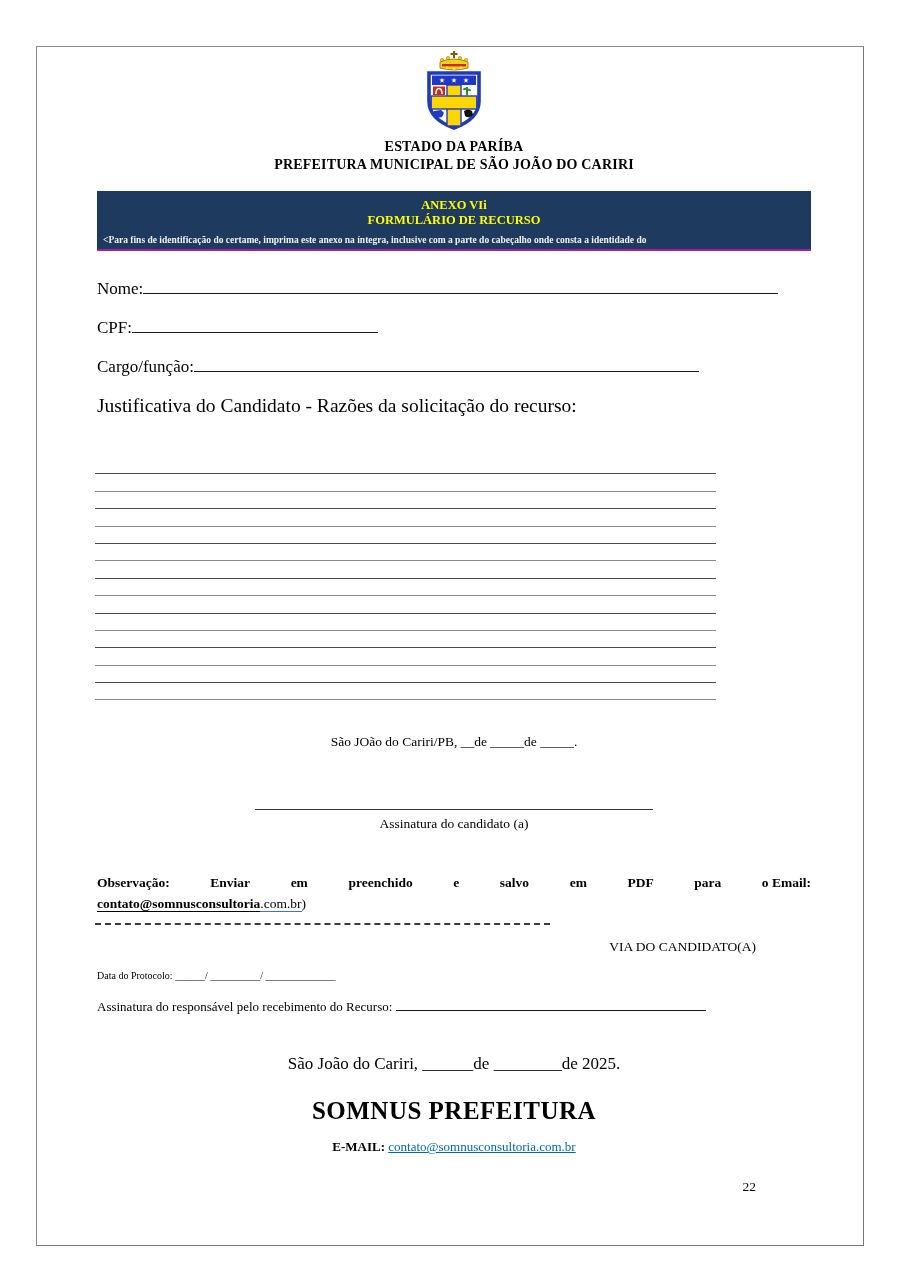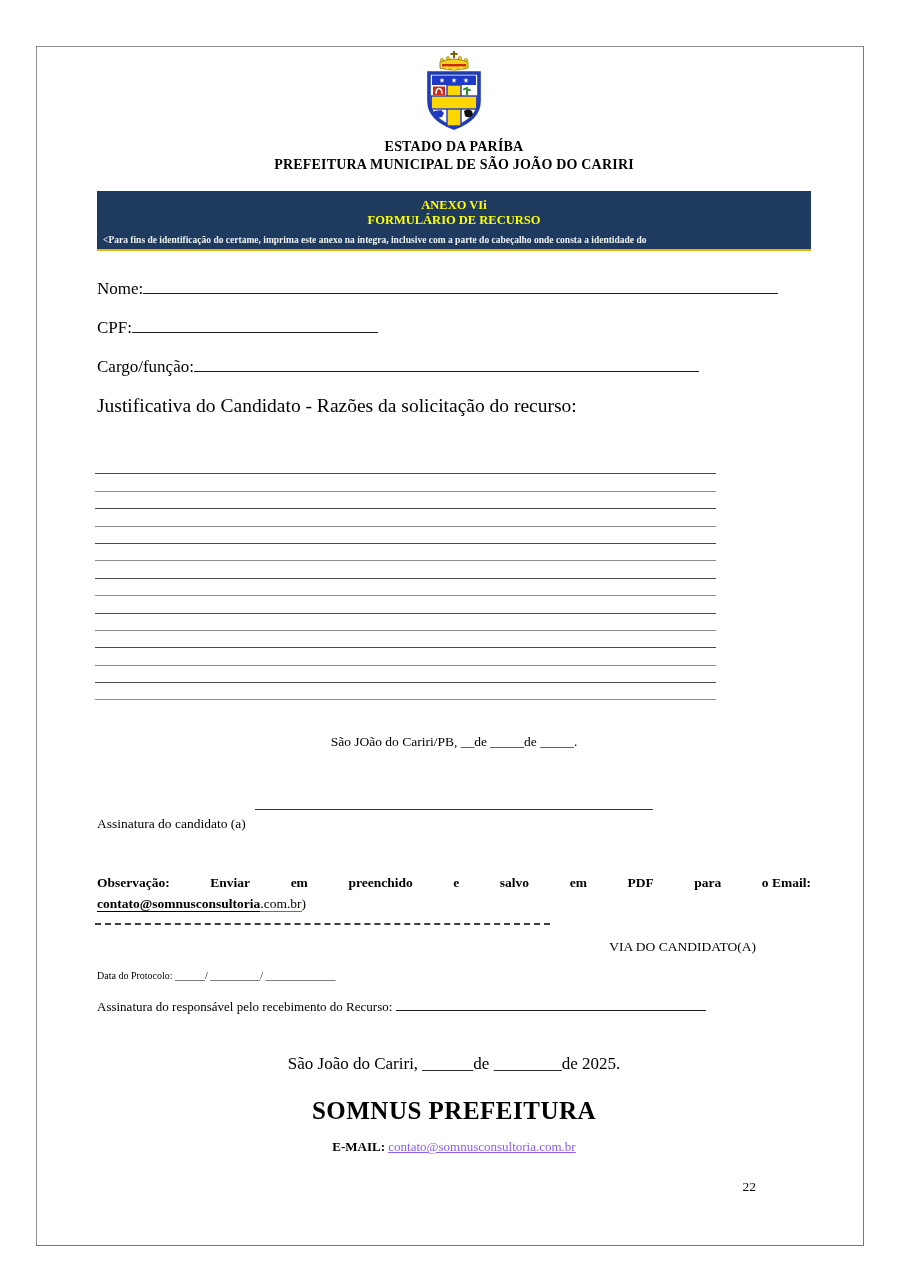--- a/index.html
+++ b/index.html
@@ -13,21 +13,21 @@
   }
   .content { padding:0 52px 0 60px; }
 
   
   .crest-wrap { text-align:center; margin-top:4px; }
   .org-line { text-align:center; font-weight:bold; font-size:14px; line-height:18px; letter-spacing:.2px; }
   .org-block { margin-top:3px; }
 
   
   .banner {
-    margin-top:17px; background:#1e3a5f; border-bottom:2px solid #eab308;
+    margin-top:17px; background:#1e3a5f; border-bottom:2px solid #a21caf;
     padding:7px 6px 4px 6px; height:60px;
   }
   .banner-title { text-align:center; color:#ffff00; font-weight:bold; font-size:12.5px; line-height:15px; }
   .banner-note { color:#f2f2f2; font-weight:bold; font-size:9.5px; line-height:12px; margin-top:6px; white-space:nowrap; }
 
   
   .fields { margin-top:26px; }
   .field { font-size:17px; line-height:22px; margin-bottom:16px; white-space:nowrap; }
   .fill { display:inline-block; border-bottom:1px solid #1a1a1a; height:17px; vertical-align:baseline; }
   .fill.nome { width:635px; }
@@ -37,42 +37,42 @@
   .just-heading { font-size:19.5px; line-height:24px; margin-top:14px; }
 
   
   .wlines { margin-top:39px; width:621px; margin-left:-2px; }
   .wline { height:17.4px; border-bottom:1px solid #4a4a4a; }
   .wline:nth-child(even) { border-bottom-color:#8a8a8a; }
 
   .place-date { margin-top:33px; text-align:center; font-size:13.5px; line-height:17px; }
 
   .sig-line { width:398px; margin:59px auto 0 auto; border:none; border-top:1px solid #333; height:0; }
-  .sig-caption { margin-top:5px; text-align:left; font-size:13.5px; line-height:17px; }
+  .sig-caption { margin-top:5px; text-align:center; font-size:13.5px; line-height:17px; }
 
   
   .obs { margin-top:40px; font-weight:bold; font-size:13.5px; }
   .obs-line1 { display:flex; justify-content:space-between; line-height:21px; }
   .obs-line2 { line-height:21px; font-weight:normal; }
   .obs-email-bold { font-weight:bold; border-bottom:1.5px solid #000; }
   .obs-email-tail { border-bottom:1.5px solid #4472c4; }
 
   .dashed { margin-top:9px; width:455px; margin-left:-2px; border:none; border-top:2px dashed #3c3c3c; height:0; }
 
   .via { margin-top:13px; text-align:right; padding-right:55px; font-size:13.5px; line-height:17px; }
   .protocol { margin-top:12px; font-size:10px; line-height:17px; }
   .receiver { margin-top:14px; font-size:13px; line-height:17px; white-space:nowrap; }
   .fill.resp { width:310px; height:13px; }
 
   .place-date2 { margin-top:40px; text-align:center; font-size:17px; line-height:17px; }
 
   .company { margin-top:24px; text-align:center; font-weight:bold; font-size:25px; line-height:30px; letter-spacing:.5px; }
   .footer-email { margin-top:12px; text-align:center; font-size:13px; line-height:17px; }
   .footer-email .lbl { font-weight:bold; }
-  .footer-email a { color:#8b5cf6; text-decoration:underline; }
+  .footer-email a { color:#0369a1; text-decoration:underline; }
 
   .page-num { margin-top:24px; text-align:right; padding-right:55px; font-size:13.5px; }
 </style>
 </head>
 <body>
 
 <div class="page">
   <div class="content">
 
     <div class="crest-wrap">

